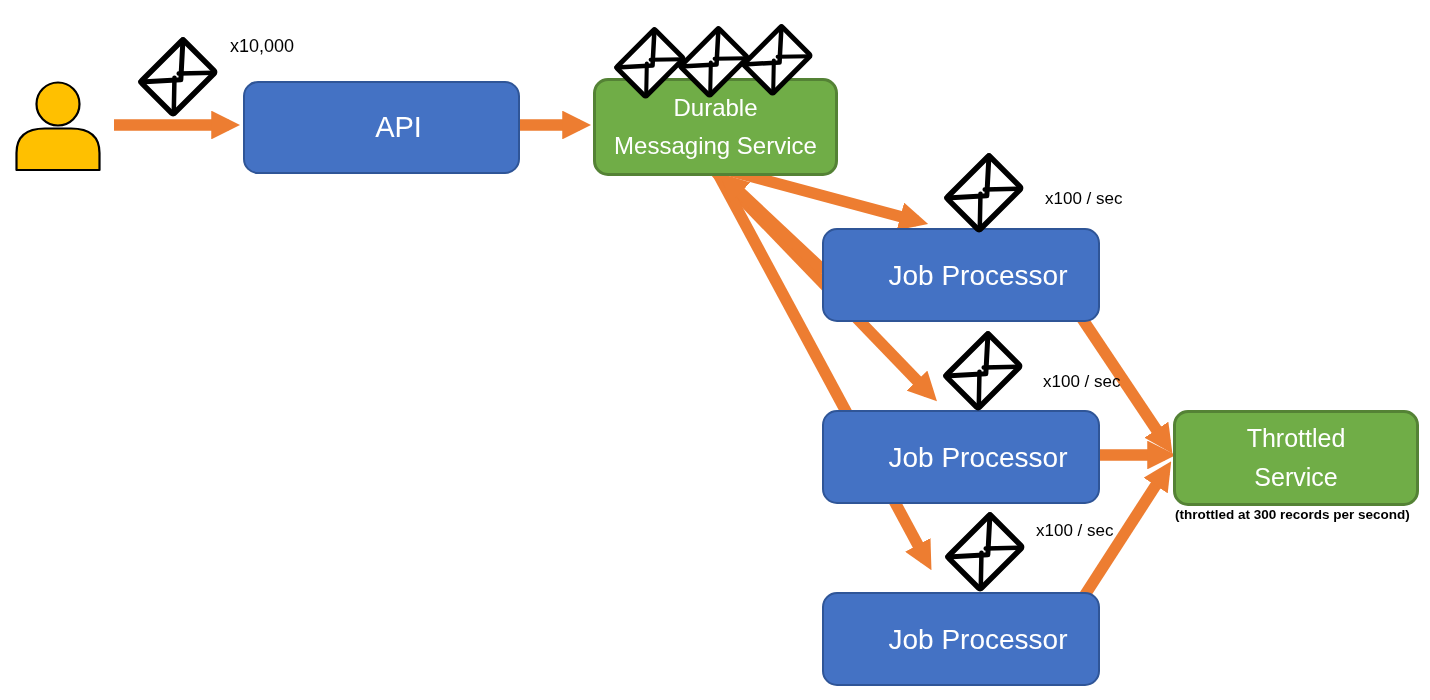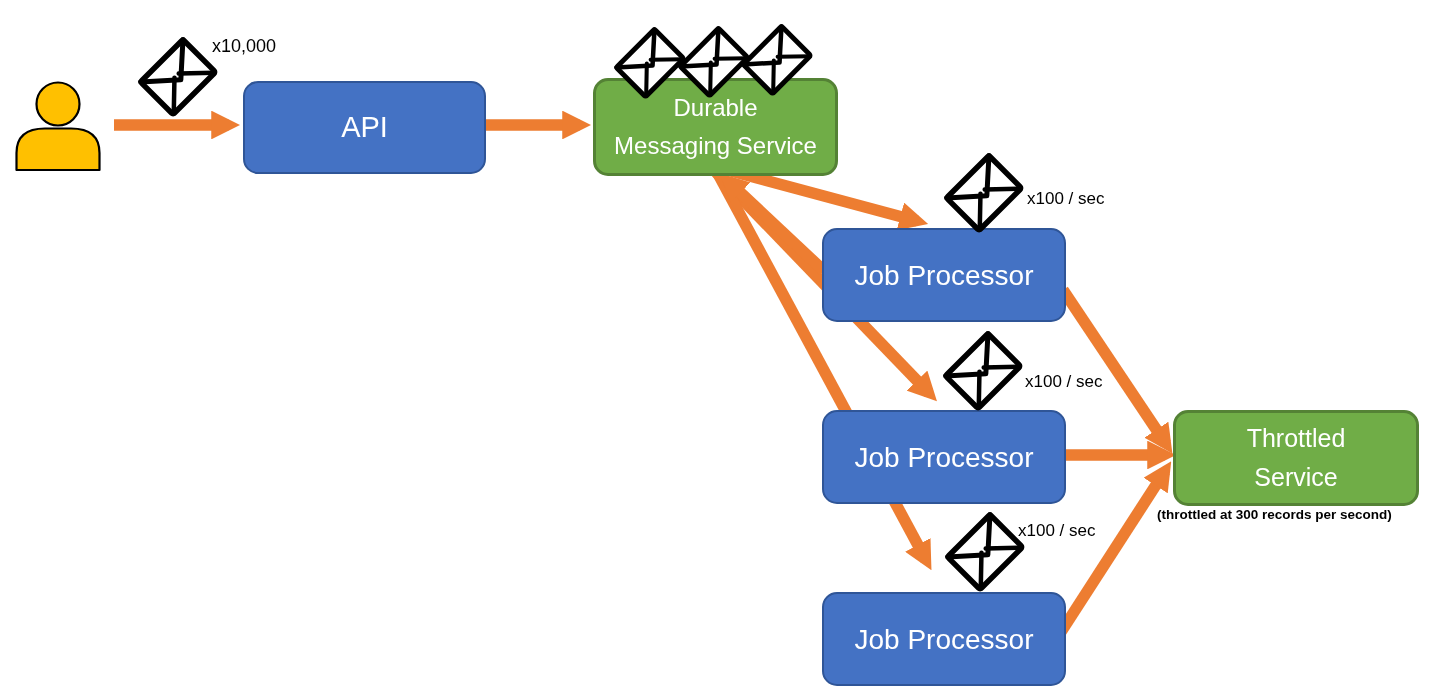--- a/index.html
+++ b/index.html
@@ -8,29 +8,29 @@
     font-family:"Liberation Sans",sans-serif;overflow:hidden;
   }
   svg.layer{position:absolute;left:0;top:0;pointer-events:none;}
   svg.layer.under{z-index:1;}
   svg.layer.over{z-index:3;}
   .box{
     position:absolute;z-index:2;border-radius:15px;
     display:flex;flex-direction:column;align-items:center;justify-content:center;
     text-align:center;color:#ffffff;line-height:1.25;
   }
-  .box.blue{background:var(--blue);border:2.5px solid var(--blue-border);}
+  .box.blue{background:var(--blue);border:2.5px solid var(--blue-border);padding-left:34px;}
   .box.green{background:var(--green);border:3px solid var(--green-border);gap:8px;}
   .box-api{left:243px;top:81px;width:239px;height:89px;font-size:29px;}
   .box-dms{left:593px;top:78px;width:239px;height:92px;font-size:24px;}
   .box-jp1{left:822px;top:228px;width:240px;height:90px;font-size:28px;}
   .box-jp2{left:822px;top:410px;width:240px;height:90px;font-size:28px;}
   .box-jp3{left:822px;top:592px;width:240px;height:90px;font-size:28px;}
   .box-ts{left:1173px;top:410px;width:240px;height:90px;font-size:25px;align-items:center;}
-  .note{position:absolute;z-index:4;color:#000;white-space:nowrap;}
+  .note{position:absolute;z-index:4;color:#000;white-space:nowrap;margin-left:18px;}
   .note-input{left:212px;top:36px;font-size:18px;font-weight:500;}
   .note-rate1{left:1027px;top:189px;font-size:17px;}
   .note-rate2{left:1025px;top:372px;font-size:17px;}
   .note-rate3{left:1018px;top:521px;font-size:17px;}
   .note-caption{left:1157px;top:507px;width:270px;text-align:left;font-size:13.5px;font-weight:bold;}
   .arrow-line{stroke:var(--orange);stroke-width:11.5;}
   .env-stroke{stroke:#000;fill:none;stroke-linejoin:round;stroke-linecap:round;}
 </style>
 </head>
 <body>

